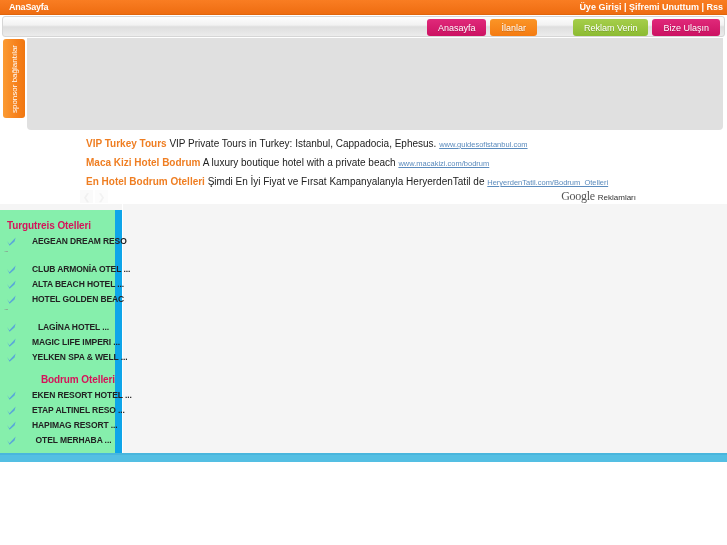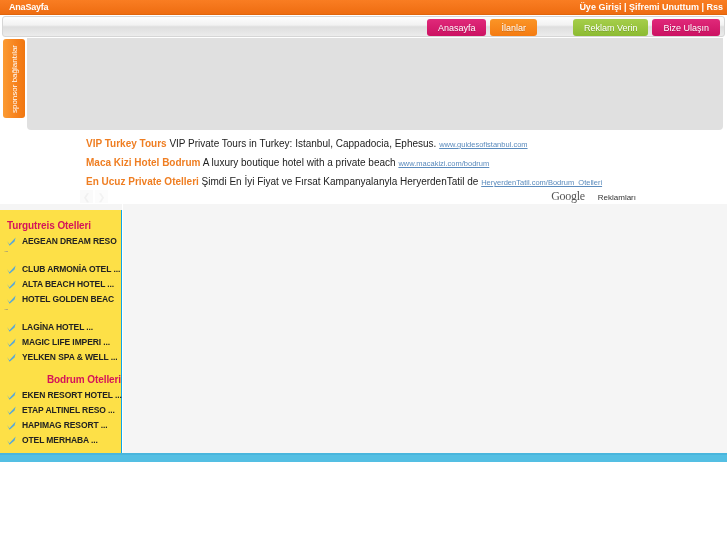--- a/index.html
+++ b/index.html
@@ -92,41 +92,42 @@
   .ad-arrows { position: absolute; left: 0px; top: 56px; display: flex; gap: 2px; }
   .ad-arrow {
     width: 13px; height: 13px; background: #fafafa;
     display: flex; align-items: center; justify-content: center;
     color: #f0f0f0; font-size: 9px; cursor: pointer;
   }
   .ad-arrow.next { background: #fcfcfc; color: #f2f2f2; }
 
   .google-mark {
     position: absolute; right: 2px; top: 55px;
-    display: flex; align-items: baseline; gap: 13px;
+    display: flex; align-items: baseline; gap: 3px;
   }
   .g-logo { font-family: "Liberation Serif", serif; font-size: 12px; color: #555555; letter-spacing: -0.3px; }
   .g-label { font-size: 8px; color: #333333; }
 
   
   .hotels {
     position: absolute; left: 0px; top: 210px; width: 122px; height: 243px;
-    background: #fde047;
-    border-right: 1px solid #0ea5e9;
+    background: #86efac;
+    border-right: 7px solid #0ea5e9;
     padding: 6px 0 0 0;
   }
   .hl-head {
     font-size: 10px; font-weight: bold; color: #d4145a;
     padding: 4px 0 3px 7px; letter-spacing: -0.1px;
   }
   .hl-item {
-    position: relative; height: 15px; padding-left: 22px;
+    position: relative; height: 15px; padding-left: 32px;
     font-size: 8.5px; color: #222222; font-weight: bold;
     letter-spacing: -0.1px; line-height: 15px; white-space: nowrap;
     cursor: pointer;
+    text-align: center;
   }
   .hl-bullet {
     position: absolute; left: 6px; top: 2px; width: 11px; height: 11px;
   }
   .hl-gap { height: 13px; position: relative; }
   .hl-gap::before {
     content: "..."; position: absolute; left: 4px; top: -4px;
     color: #888888; font-size: 8px; letter-spacing: -1px;
   }
 
@@ -193,21 +194,21 @@
       <span class="ad-url">www.guidesofistanbul.com</span>
     </div>
 
     <div class="adrow">
       <span class="ad-title">Maca Kizi Hotel Bodrum</span>
       <span class="ad-desc">A luxury boutique hotel with a private beach</span>
       <span class="ad-url">www.macakizi.com/bodrum</span>
     </div>
 
     <div class="adrow">
-      <span class="ad-title">En Ucuz Private Otelleri</span>
+      <span class="ad-title">En Hotel Bodrum Otelleri</span>
       <span class="ad-desc">Şimdi En İyi Fiyat ve Fırsat Kampanyalanyla HeryerdenTatil de</span>
       <span class="ad-url">HeryerdenTatil.com/Bodrum_Otelleri</span>
     </div>
 
     <div class="ad-arrows">
       <div class="ad-arrow prev">❮</div>
       <div class="ad-arrow next">❯</div>
     </div>
 
     <div class="google-mark">

